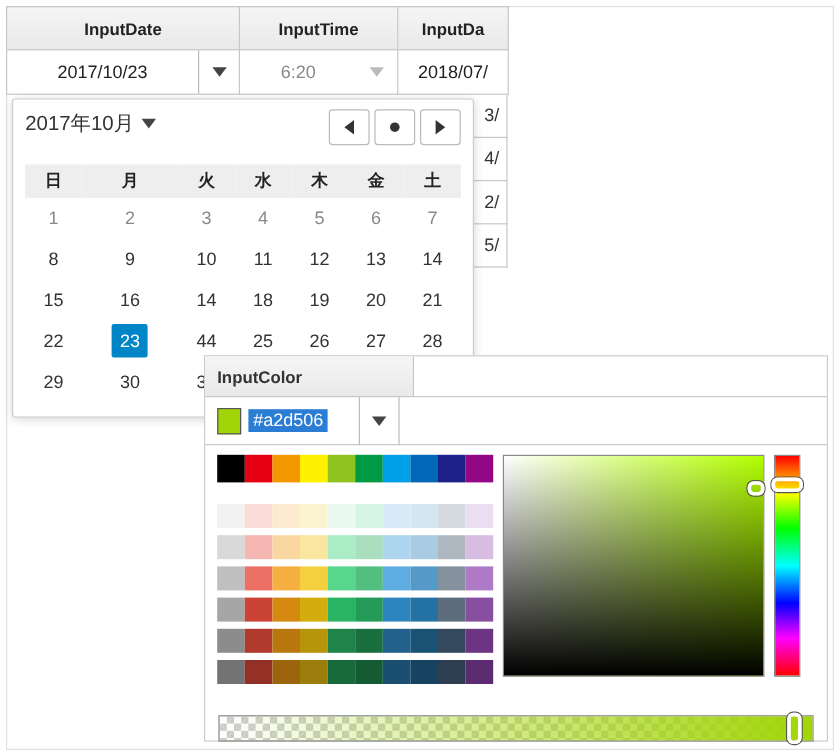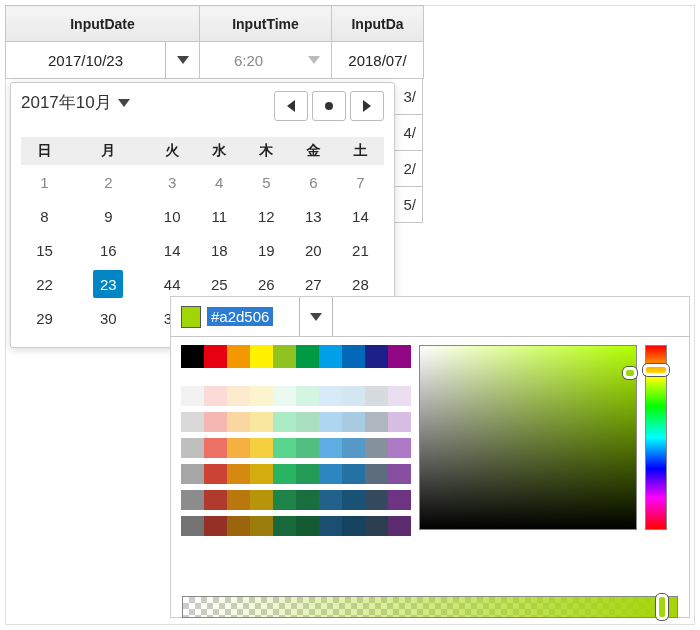--- a/index.html
+++ b/index.html
@@ -394,20 +394,23 @@
           <td class="dim">1</td>
           <td class="dim">2</td>
           <td class="dim">3</td>
           <td class="dim">4</td>
         </tr>
       </tbody>
   </table>
 </div>
 
 <div class="color-panel">
+  <div class="color-header">
+    <div class="color-header-tab">InputColor</div>
+  </div>
   <div class="color-input-row">
     <div class="color-swatch-current" id="cur-swatch" style="background: rgb(162, 213, 6);"></div>
     <span class="color-text">#a2d506</span>
     <div class="color-spacer"></div>
     <div class="color-dd-btn">
       <span class="tri-down"></span>
     </div>
   </div>
   <div class="color-body">
     <div class="swatches" id="swatches">

